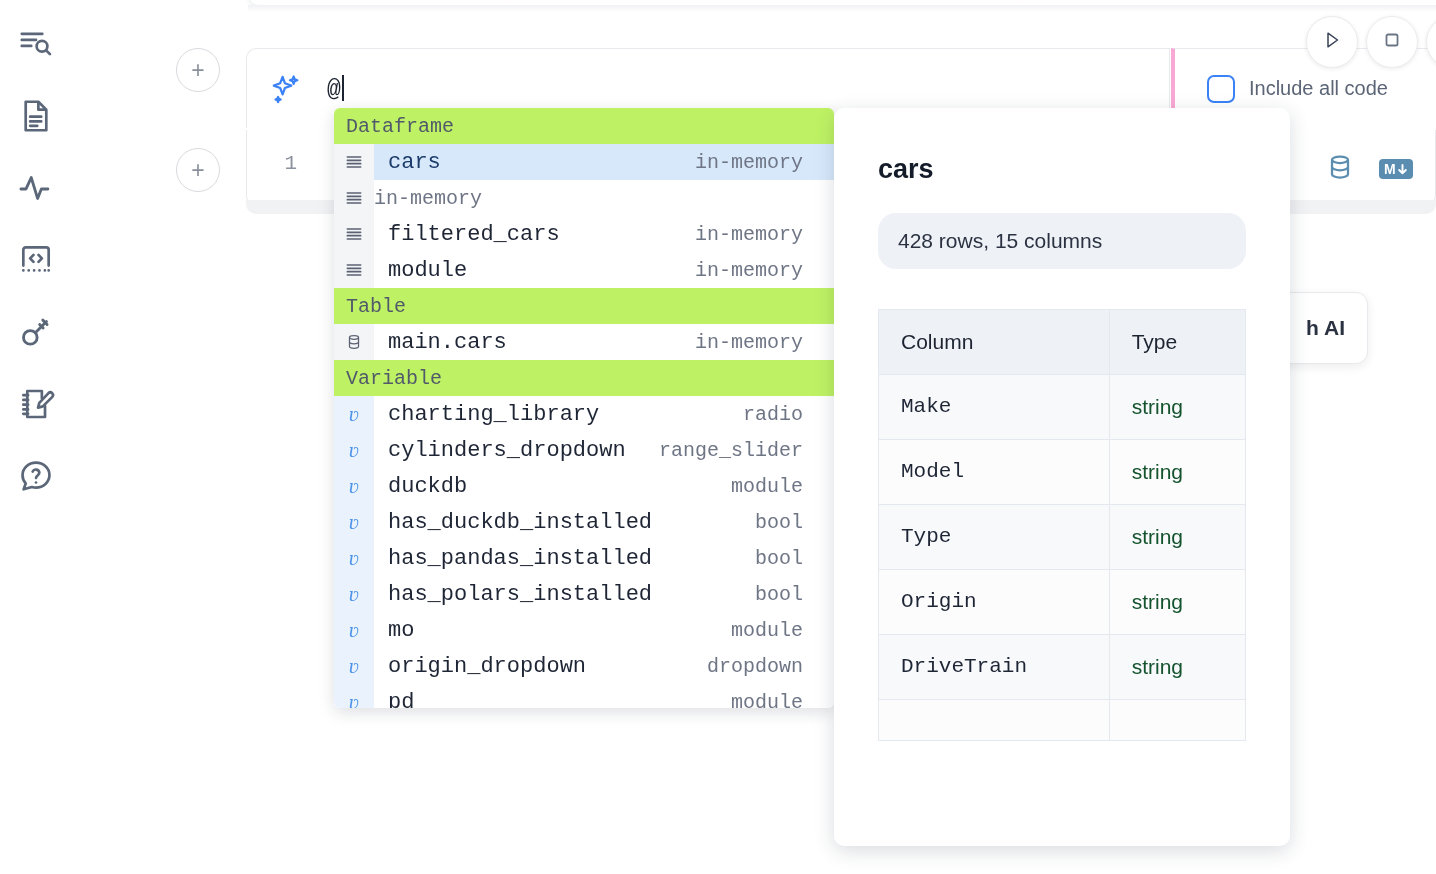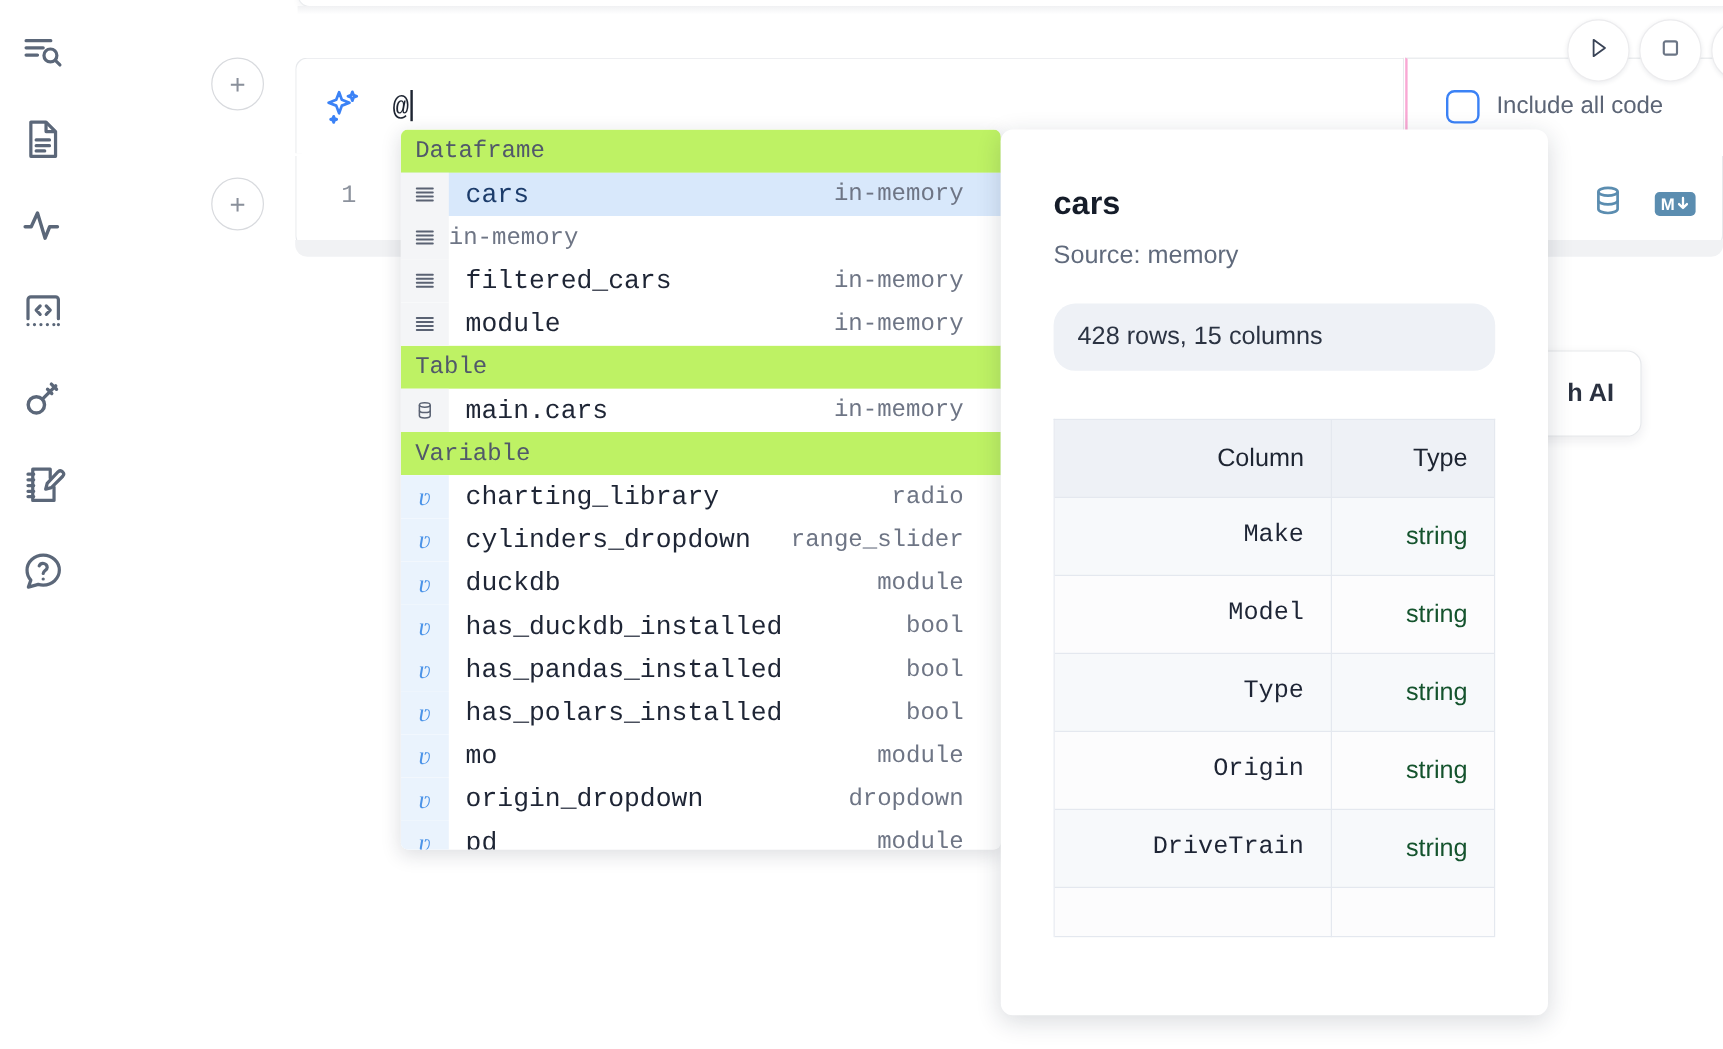--- a/index.html
+++ b/index.html
@@ -88,21 +88,21 @@
     background: #1d2431;
     vertical-align: -5px;
     margin-left: 1px;
   }
 
   
   .include-wrap {
     position: absolute;
     left: 1171px; top: 48px;
     width: 265px; height: 80px;
-    border-left: 2px solid #f9a8d4;
+    border-left: 4px solid #f9a8d4;
     border-top: 1px solid #e7e9ec;
     background: #fff;
     display: flex; align-items: center;
     padding-left: 32px;
   }
   .cbox {
     width: 28px; height: 28px;
     border: 2px solid #3b82f6;
     border-radius: 7px;
     background: #fff;
@@ -272,21 +272,20 @@
     margin-top: 40px;
     border: 1px solid #e4e8ef;
     border-bottom: none;
     width: 368px;
   }
   .dt-row { display: flex; }
   .dt-row > div {
     border-bottom: 1px solid #e4e8ef;
     padding: 20px 22px;
     font-size: 21px;
-    text-align: right;
   }
   .dt-col { width: 232px; border-right: 1px solid #e4e8ef; }
   .dt-type { width: 136px; color: #14532d; }
   .dt-head .dt-col, .dt-head .dt-type {
     background: #eef1f6; color: #1d2431;
     font-weight: normal;
   }
   .dt-body .dt-col {
     font-family: "Liberation Mono", monospace;
     color: #1e2535; background: #fcfcfd;
@@ -512,21 +511,20 @@
       <div class="c-row">
         <div class="c-ico var-ico">ʋ</div>
         <div class="c-name">pd</div>
         <div class="c-meta">module</div>
       </div>
     </div>
 
   <div class="docpanel">
     <div class="doc-inner">
       <div class="doc-title">cars</div>
-      <div class="doc-source">Source: memory</div>
       <div class="doc-stat">428 rows, 15 columns</div>
       <div class="doc-table" id="doc-table">
           <div class="dt-row dt-head">
             <div class="dt-col">Column</div>
             <div class="dt-type">Type</div>
           </div>
           <div class="dt-row dt-body">
             <div class="dt-col">Make</div>
             <div class="dt-type">string</div>
           </div>

